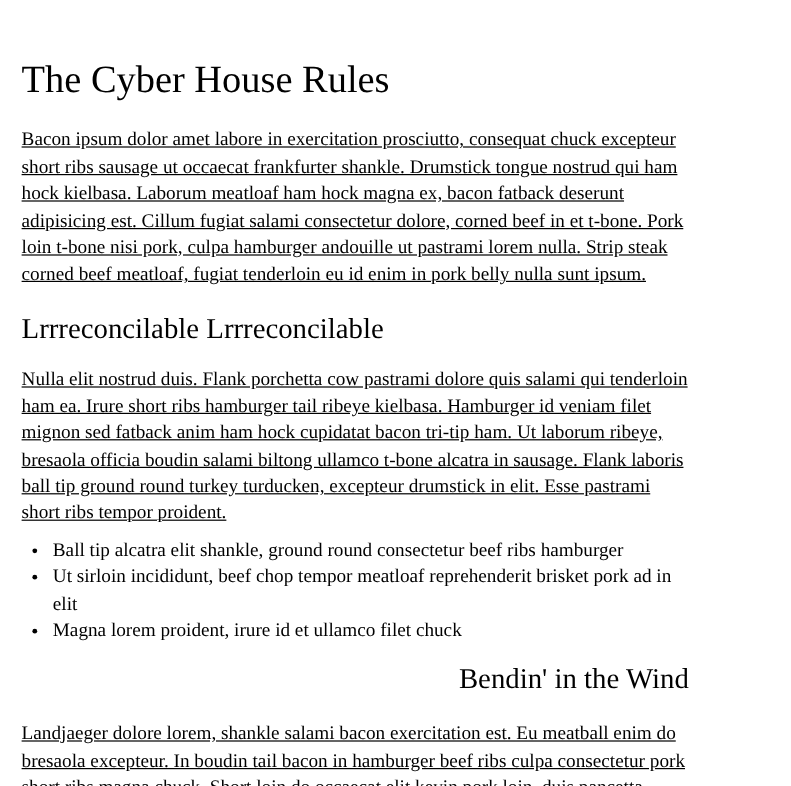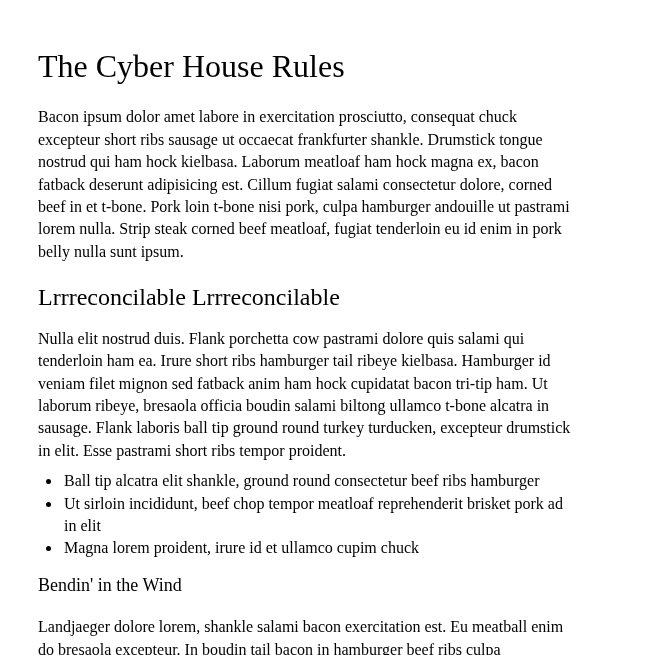--- a/index.html
+++ b/index.html
@@ -7,49 +7,49 @@
     .page {
       width: 603px;
       height: 655px;
       box-sizing: border-box;
       overflow: hidden;
       background: #ffffff;
       color: #000000;
       font-family: "Liberation Serif", "DejaVu Serif", serif;
       font-size: 16px;
       line-height: 1.4;
-      padding: 26px 29px 0 38px;
+      padding: 26px 29px 0 18px;
     }
     .content { max-width: 600px; }
     h1, h2, h3 { font-weight: normal; line-height: 1.2; color: #000000; }
     h1 { font-size: 32px;   margin: 21px 0; }
     h2 { font-size: 24px;   margin: 20px 0 16px; }
-    h3 { font-size: 18px; margin: 15px 0 20px; }
-    p  { margin: 16px 0 8px; }
+    h3 { font-size: 24px; margin: 15px 0 20px; text-align: right; }
+    p  { margin: 16px 0 8px; text-decoration: underline; }
     ul { margin: 0 0 8px; padding-left: 24px; }
     li { margin: 0; padding-left: 2px; }
   </style>
 </head>
 <body>
 
 <div class="page">
   <div class="content">
 
     <h1>The Cyber House Rules</h1>
 
     <p>Bacon ipsum dolor amet labore in exercitation prosciutto, consequat chuck excepteur short ribs sausage ut occaecat frankfurter shankle. Drumstick tongue nostrud qui ham hock kielbasa. Laborum meatloaf ham hock magna ex, bacon fatback deserunt adipisicing est. Cillum fugiat salami consectetur dolore, corned beef in et t-bone. Pork loin t-bone nisi pork, culpa hamburger andouille ut pastrami lorem nulla. Strip steak corned beef meatloaf, fugiat tenderloin eu id enim in pork belly nulla sunt ipsum.</p>
 
     <h2>Lrrreconcilable Lrrreconcilable</h2>
 
     <p>Nulla elit nostrud duis. Flank porchetta cow pastrami dolore quis salami qui tenderloin ham ea. Irure short ribs hamburger tail ribeye kielbasa. Hamburger id veniam filet mignon sed fatback anim ham hock cupidatat bacon tri-tip ham. Ut laborum ribeye, bresaola officia boudin salami biltong ullamco t-bone alcatra in sausage. Flank laboris ball tip ground round turkey turducken, excepteur drumstick in elit. Esse pastrami short ribs tempor proident.</p>
 
     <ul>
       <li>Ball tip alcatra elit shankle, ground round consectetur beef ribs hamburger</li>
       <li>Ut sirloin incididunt, beef chop tempor meatloaf reprehenderit brisket pork ad in elit</li>
-      <li>Magna lorem proident, irure id et ullamco cupim chuck</li>
+      <li>Magna lorem proident, irure id et ullamco filet chuck</li>
     </ul>
 
     <h3>Bendin' in the Wind</h3>
 
     <p>Landjaeger dolore lorem, shankle salami bacon exercitation est. Eu meatball enim do bresaola excepteur. In boudin tail bacon in hamburger beef ribs culpa consectetur pork short ribs magna chuck. Short loin do occaecat elit kevin pork loin, duis pancetta cupidatat est mollit voluptate bacon flank. Alcatra chicken jowl, biltong porchetta tri-tip sausage officia elit sirloin pork chop quis turkey dolore aliqua.</p>
 
   </div>
 </div>
 
 </body></html>

